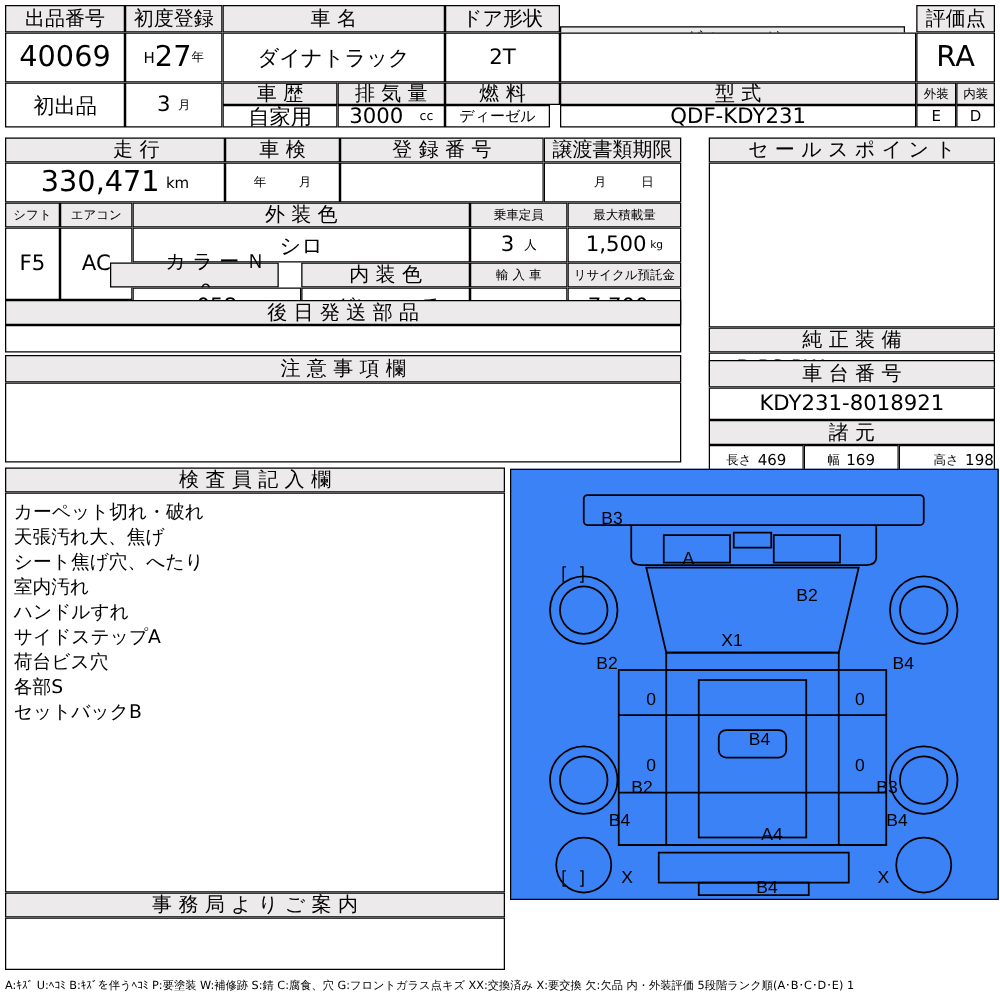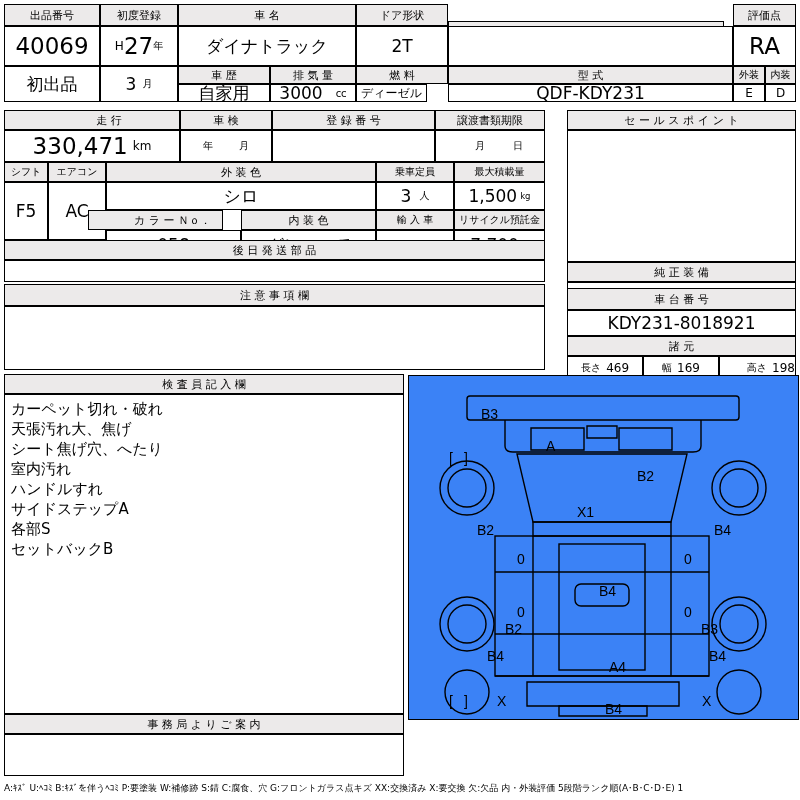--- a/index.html
+++ b/index.html
@@ -4,21 +4,21 @@
 <style>
   html,body{margin:0;padding:0;background:#fff;}
   body{
     width:800px;height:800px;
     font-family:"DejaVu Sans","Liberation Sans",sans-serif;
     color:#000;
     overflow:hidden;
   }
   .sheet{position:relative;width:800px;height:800px;}
   .bx{position:absolute;box-sizing:border-box;border:1px solid #000;}
-  .lbl{font-size:11px;display:flex;align-items:center;justify-content:center;text-align:center;background:#eceaea;}
+  .lbl{font-size:16px;display:flex;align-items:center;justify-content:center;text-align:center;background:#eceaea;}
   .val{display:flex;align-items:center;justify-content:center;text-align:center;background:#fff;}
   .big{font-size:23px;}
   .mid{font-size:17px;}
   .sml{font-size:12px;}
   .xsml{font-size:10px;}
   .tiny{font-size:8.5px;}
   .left{justify-content:flex-start;padding-left:4px;text-align:left;}
   .top{align-items:flex-start;}
   .white{background:#fff;}
   .notes{font-size:15px;line-height:20px;padding:4px 6px;}
@@ -61,21 +61,21 @@
   <div class="bx lbl" style="left:178px;top:66px;width:92px;height:18px;">車 歴</div>
   <div class="bx val mid" style="left:178px;top:84px;width:92px;height:18px;">自家用</div>
 
   <div class="bx lbl" style="left:270px;top:66px;width:86px;height:18px;">排 気 量</div>
   <div class="bx val" style="left:270px;top:84px;width:86px;height:18px;">
     <span class="mid">3000</span>
       <span class="xsml" style="margin-left:13px;">cc</span>
   </div>
 
   <div class="bx lbl" style="left:356px;top:66px;width:92px;height:18px;">燃 料</div>
-  <div class="bx val sml" style="left:356px;top:84px;width:71px;height:18px;">ディーゼル</div>
+  <div class="bx val sml" style="left:356px;top:84px;width:84px;height:18px;">ディーゼル</div>
 
   <div class="bx lbl" style="left:448px;top:66px;width:285px;height:18px;">型 式</div>
   <div class="bx val mid" style="left:448px;top:84px;width:285px;height:18px;">QDF-KDY231</div>
 
   <div class="bx lbl xsml" style="left:733px;top:66px;width:32px;height:18px;">外装</div>
   <div class="bx lbl xsml" style="left:765px;top:66px;width:31px;height:18px;">内装</div>
   <div class="bx val sml" style="left:733px;top:84px;width:32px;height:18px;">E</div>
   <div class="bx val sml" style="left:765px;top:84px;width:31px;height:18px;">D</div>
 
   <div class="bx lbl" style="left:4px;top:110px;width:176px;height:20px;padding-left:34px;">走 行</div>
@@ -166,20 +166,21 @@
   </div>
 
   <div class="bx lbl" style="left:4px;top:374px;width:400px;height:20px;">検 査 員 記 入 欄</div>
   <div class="bx notes white" style="left:4px;top:394px;width:400px;height:320px;">
     <div>カーペット切れ・破れ</div>
     <div>天張汚れ大、焦げ</div>
     <div>シート焦げ穴、へたり</div>
     <div>室内汚れ</div>
     <div>ハンドルすれ</div>
     <div>サイドステップA</div>
+    <div>荷台ビス穴</div>
     <div>各部S</div>
     <div>セットバックB</div>
   </div>
 
   <div class="bx lbl" style="left:4px;top:714px;width:400px;height:20px;">事 務 局 よ り ご 案 内</div>
   <div class="bx val sml top left" style="left:4px;top:734px;width:400px;height:42px;"></div>
 
   <div class="diagram">
     <svg width="389" height="343" viewBox="0 0 389 343">
       <g fill="none" stroke="#000" stroke-width="1.4">

